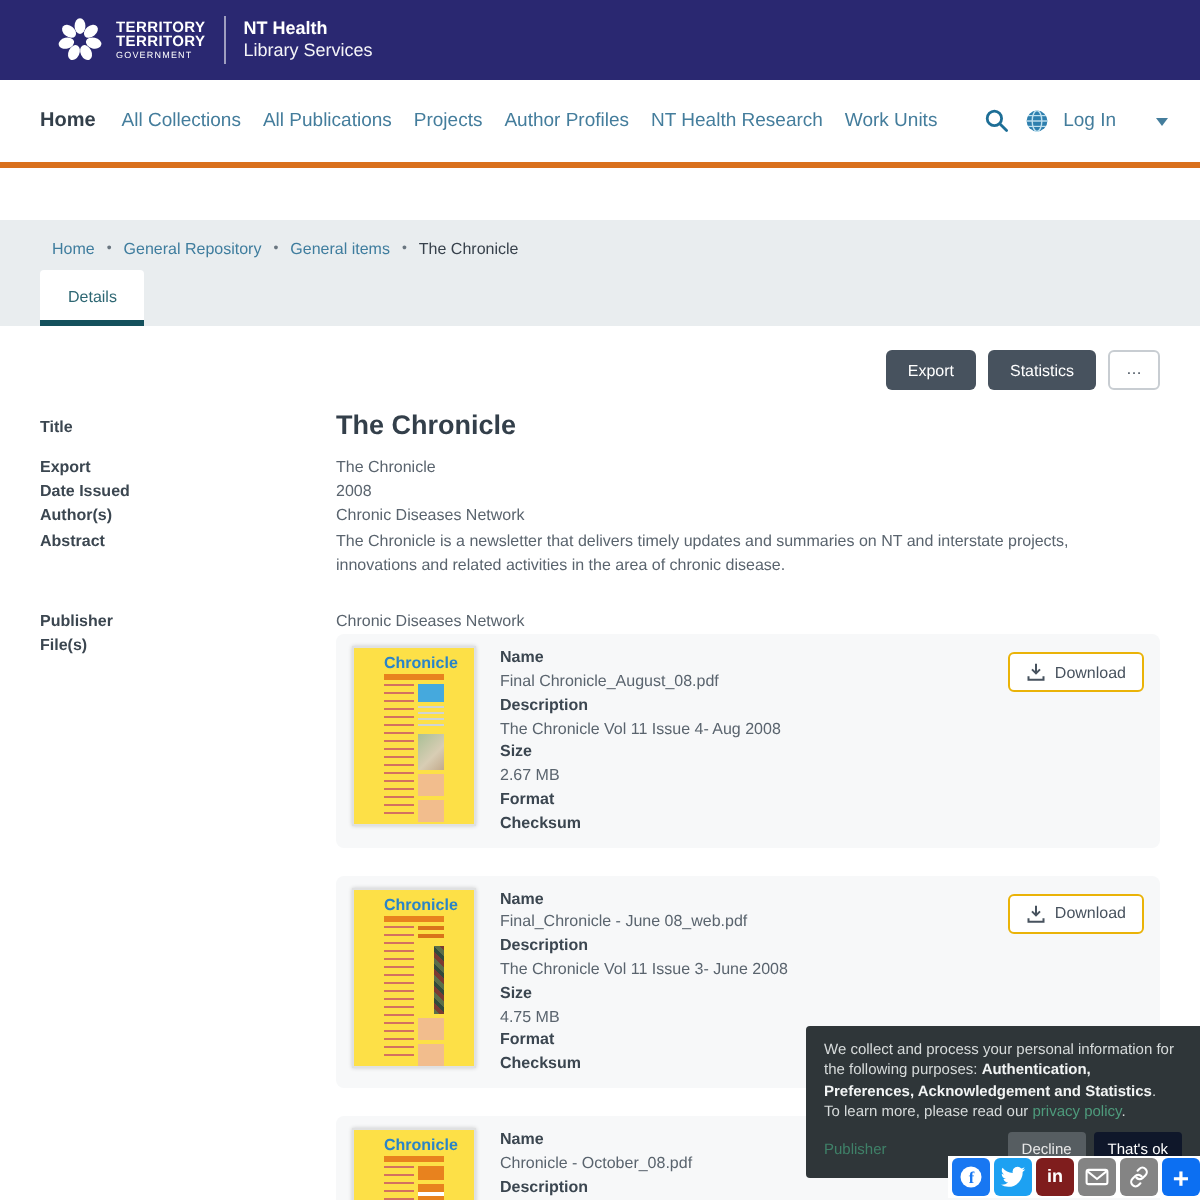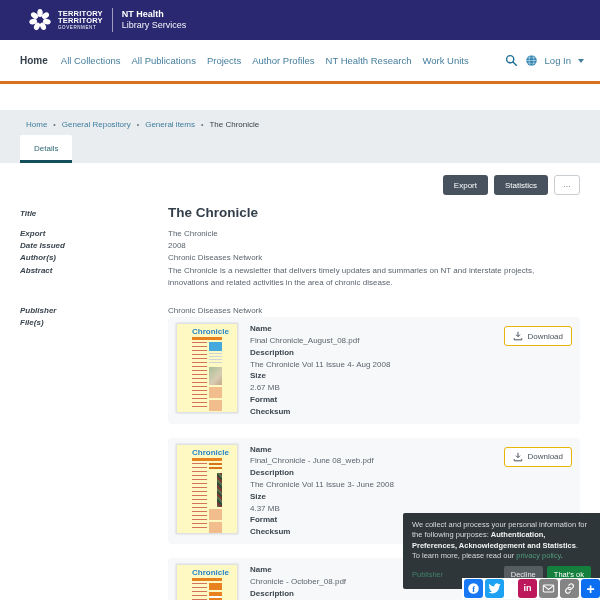--- a/index.html
+++ b/index.html
@@ -20,21 +20,21 @@
   .site-l1 { font-size:9px; font-weight:bold; }
   .site-l2 { font-size:9px; font-weight:300; opacity:.95; }
 
   
   .main-nav { position:absolute; top:40px; left:0; width:600px; height:41px;
     background:#fff; display:flex; align-items:center; padding:0 16px 0 20px; }
   .nav-item { font-size:9.5px; color:#447d9c; text-decoration:none; margin-right:11px; cursor:pointer; }
   .nav-item.active { color:#333f4a; font-weight:600; margin-right:13px; font-size:10px; }
   .nav-right { margin-left:auto; display:flex; align-items:center; gap:7px; }
   .nav-icon { width:13px; height:13px; display:block; cursor:pointer; }
-  .login { display:flex; align-items:center; gap:7px; cursor:pointer;justify-content:space-between; }
+  .login { display:flex; align-items:center; gap:20px; cursor:pointer;justify-content:space-between; }
   .login-label { font-size:9.5px; color:#447d9c; }
   .caret { width:0; height:0; border-left:3px solid transparent; border-right:3px solid transparent; border-top:4px solid #447d9c; }
   .orange-rule { position:absolute; top:81px; left:0; width:600px; height:3px; background:#d9701d; }
 
   
   .band { position:absolute; top:110px; left:0; width:600px; height:53px; background:#e9edef; }
   .breadcrumb { position:absolute; top:10px; left:26px; font-size:8px; display:flex; gap:6px; align-items:center; }
   .crumb { color:#3f7d9e; text-decoration:none; cursor:pointer; }
   .crumb.current { color:#38424c; }
   .crumb-sep { color:#6a7680; font-size:7px; }
@@ -44,32 +44,32 @@
   
   .content { position:absolute; top:163px; left:0; width:600px; }
   .actions-row { display:flex; justify-content:flex-end; gap:6px; margin:12px 20px 0; }
   .btn-dark { background:#47525e; color:#fff; font-size:8px; border:none; border-radius:3px;
     padding:0 11px; cursor:pointer; font-family:inherit; }
   .btn-more { background:#fff; color:#47525e; font-size:8px; border:1px solid #c8cdd2; border-radius:3px;
     padding:5px 8px; cursor:pointer; font-family:inherit; line-height:1; }
 
   .meta { margin:10px 20px 0; }
   .meta-row { display:flex; align-items:flex-start; }
-  .meta-label { width:148px; flex:0 0 148px; font-size:8px; font-weight:bold; color:#3b4650; line-height:12.2px;font-style:italic; }
+  .meta-label { width:148px; flex:0 0 148px; font-size:8px; font-weight:bold; color:#3b4650; line-height:12.2px; }
   .meta-value { font-size:8px; color:#5a646e; line-height:12.2px; }
   .row-title { margin-bottom:7px; }
   .row-title .meta-label { padding-top:3px; }
   .page-title { font-size:13.5px; font-weight:600; color:#333f4a; line-height:16px; }
   .abstract { max-width:402px; }
   .row-publisher { margin-top:16px; }
 
   
   .files-col { width:416px; }
   .card { background:#f7f8f9; border-radius:4px; padding:6px 8px; margin-bottom:14px; display:flex; }
-  .thumb { width:62px; height:90px; flex:0 0 62px; background:#fef9c3; border:1px solid #e0e1e2;
+  .thumb { width:62px; height:90px; flex:0 0 62px; background:#fde047; border:1px solid #e0e1e2;
     box-shadow:0 0 2px rgba(0,0,0,.18); padding:4px 15px 3px; cursor:pointer; }
   .t-head { text-align:right; color:#2a84c8; font-weight:bold; font-size:8px; line-height:8px; }
   .t-bar { height:3px; background:#e8821e; margin:1px 0 2px; }
   .t-body { display:flex; gap:2px; height:66px; }
   .t-side { width:15px; background:repeating-linear-gradient(to bottom,#d4715f 0 1px,transparent 1px 4px); }
   .t-main { flex:1; }
   .t-blue { height:9px; background:#45a9dd; margin-bottom:2px; }
   .t-lines { height:12px; background:repeating-linear-gradient(to bottom,#cfd4d6 0 1px,transparent 1px 3px); }
   .t-photo { height:18px; background:linear-gradient(135deg,#a9bf95,#d8cdb4 60%,#c2a98c); margin:2px 0; }
   .t-orange { height:11px; background:#f2bd8d; margin-top:2px; }
@@ -90,29 +90,29 @@
   .cookie { position:absolute; left:403px; top:513px; width:197px; background:#2f3639;
     padding:7px 9px 6px; z-index:20; border-radius:2px 0 0 2px; }
   .cookie-text { font-size:7.5px; color:#d7dbdb; line-height:10.3px; }
   .cookie-bold { font-weight:bold; color:#f2f4f4; }
   .privacy-link { color:#4e9b7c; text-decoration:none; cursor:pointer; }
   .cookie-actions { display:flex; align-items:center; margin-top:5px; }
   .customize-link { font-size:7.5px; color:#3f8168; text-decoration:none; cursor:pointer; }
   .cookie-btns { margin-left:auto; display:flex; gap:4px; }
   .btn-decline { background:#565d61; color:#e9e9e9; border:none; border-radius:2px; font-size:7.5px;
     padding:4px 7px; cursor:pointer; font-family:inherit; }
-  .btn-accept { background:#15803d; color:#fff; border:none; border-radius:2px; font-size:7.5px;
+  .btn-accept { background:#0f172a; color:#fff; border:none; border-radius:2px; font-size:7.5px;
     padding:4px 7px; cursor:pointer; font-family:inherit; }
 
   
   .share-bar { position:absolute; right:0; bottom:1px; display:flex; gap:2px; z-index:30;
     background:#fff; padding:1px 0 1px 2px; }
   .share-btn { width:19px; height:19px; border-radius:3px; display:flex; align-items:center;
     justify-content:center; cursor:pointer; }
-  .share-fb { background:#1877f2; } .share-tw { background:#1da1f2; } .share-li { background:#be185d;margin-left:12px; }
+  .share-fb { background:#1877f2; } .share-tw { background:#1da1f2; } .share-li { background:#7f1d1d; }
   .share-em { background:#848484; } .share-ln { background:#848484; } .share-pl { background:#0c6ff2; }
   .share-text { color:#fff; font-size:9px; font-weight:bold; line-height:1; }
   .share-plus { color:#fff; font-size:14px; font-weight:bold; line-height:1; }
 </style>
 </head>
 <body>
 
 <div class="gov-header">
   <svg class="logo-flower" viewBox="0 0 22 22">
     <g fill="#ffffff">
@@ -274,21 +274,21 @@
                 <div class="t-orange"></div>
               </div>
             </div>
           </div>
           <div class="fields">
             <div class="f-label">Name</div>
             <div class="f-value">Final_Chronicle - June 08_web.pdf</div>
             <div class="f-label">Description</div>
             <div class="f-value">The Chronicle Vol 11 Issue 3- June 2008</div>
             <div class="f-label">Size</div>
-            <div class="f-value">4.37 MB</div>
+            <div class="f-value">4.75 MB</div>
             <div class="f-label">Format</div>
             <div class="f-label">Checksum</div>
           </div>
           <button class="dl-btn">
             <svg class="dl-icon" viewBox="0 0 12 12">
               <path d="M6 1v5.4M3.6 4.4 6 6.8l2.4-2.4" fill="none" stroke="#47525e" stroke-width="1.2"></path>
               <path d="M1.5 8.6v2h9v-2" fill="none" stroke="#47525e" stroke-width="1.2"></path>
             </svg>
             <span>Download</span>
           </button>

